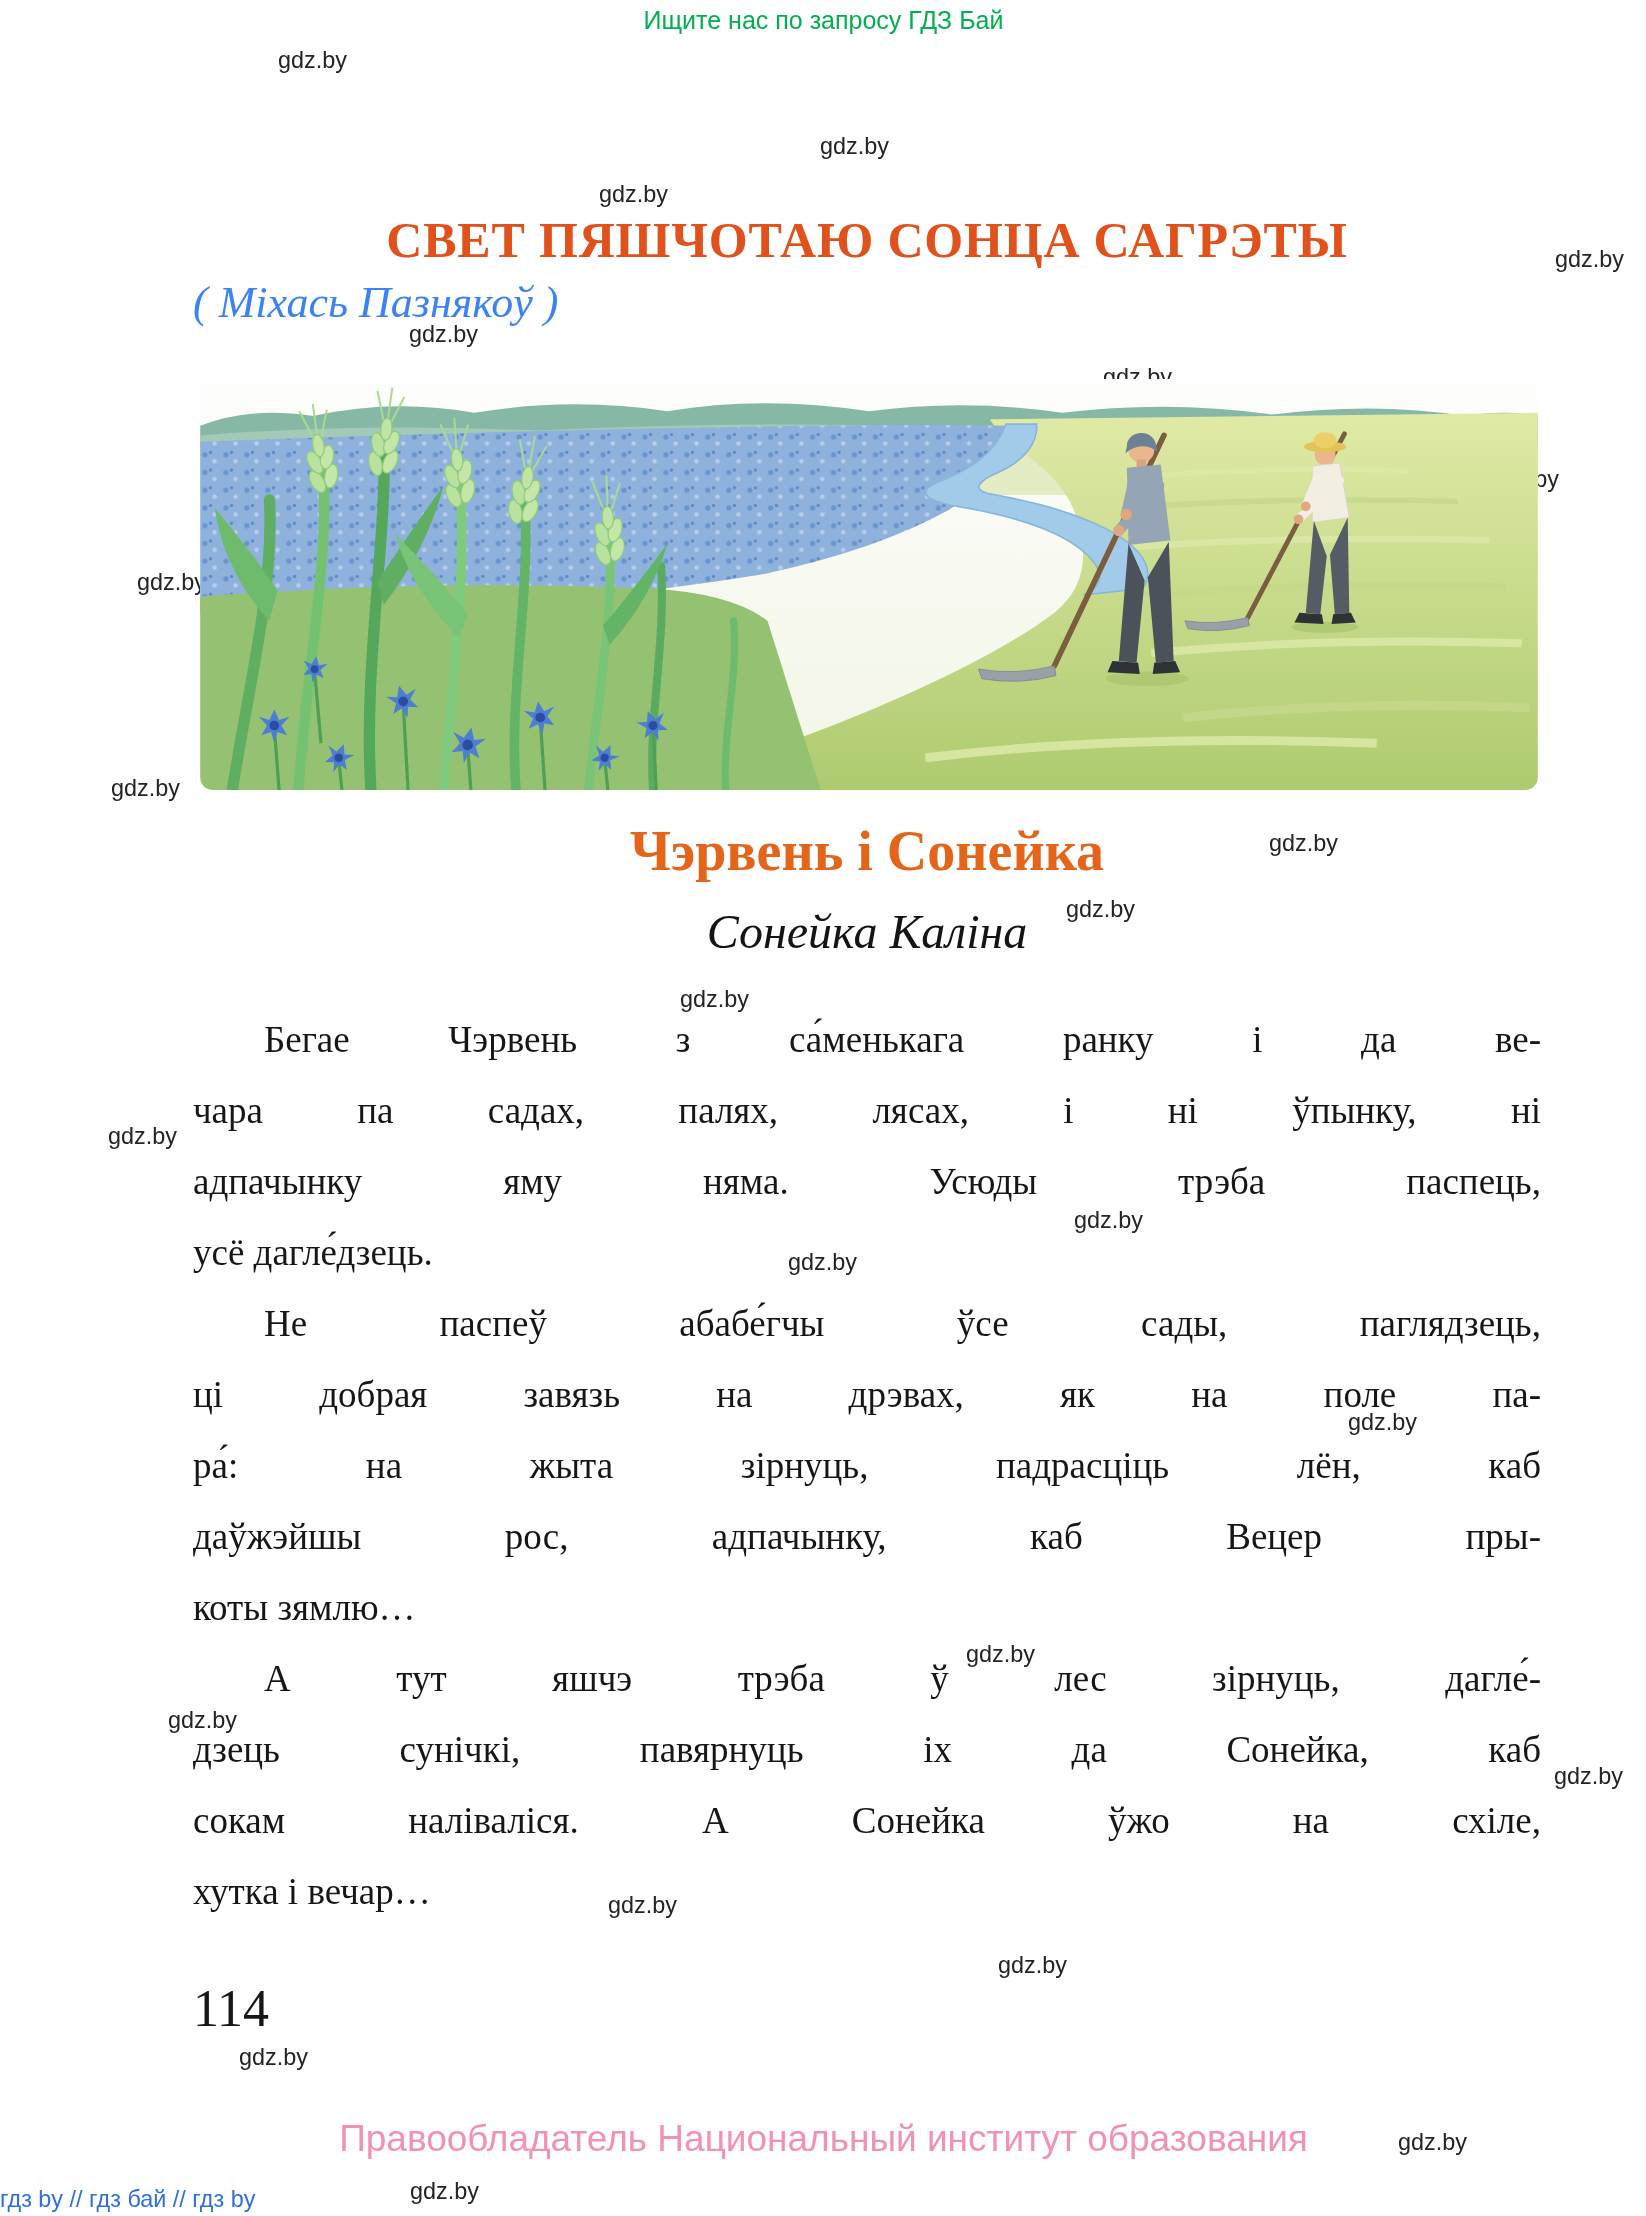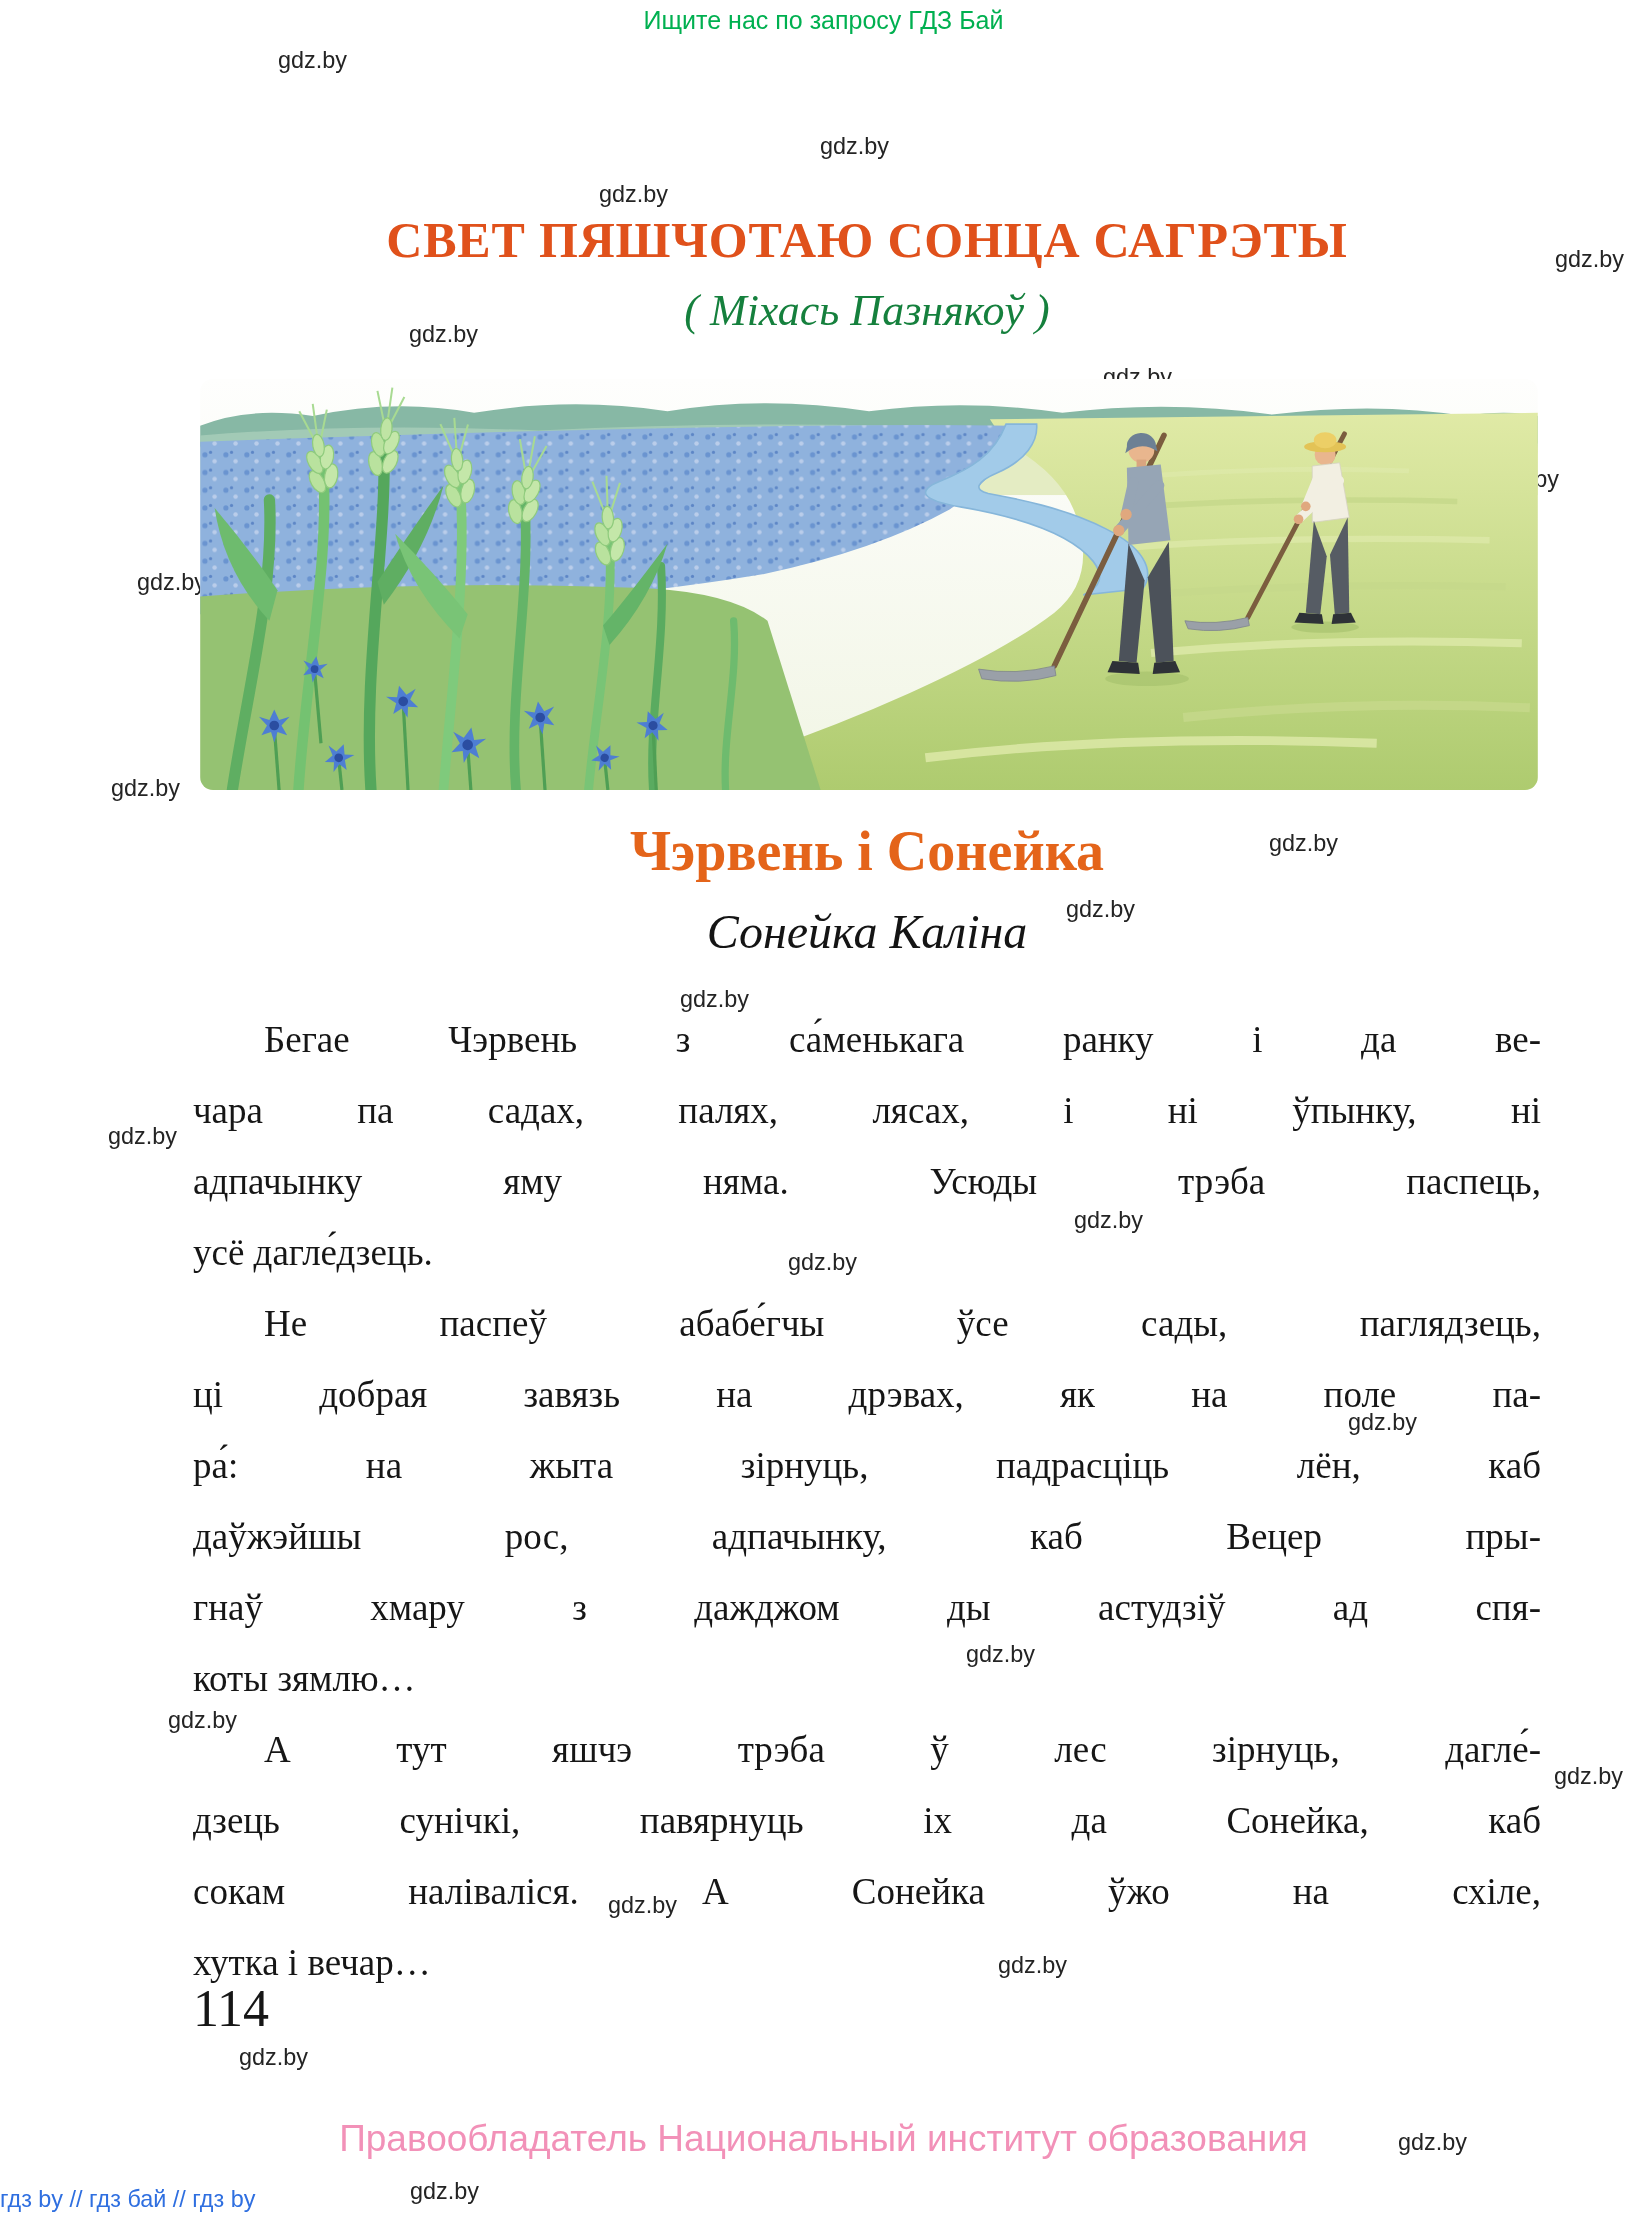--- a/index.html
+++ b/index.html
@@ -15,22 +15,22 @@
   }
   .wm {
     position:absolute; font-family:"Liberation Sans", sans-serif;
     font-size:23.4px; color:#242424; white-space:nowrap;
   }
   .main-title {
     position:absolute; left:193px; width:1348px; top:211px; text-align:center;
     font-weight:bold; font-size:50px; letter-spacing:0.8px; color:#e0511b;
   }
   .main-subtitle {
-    position:absolute; left:193px; width:1348px; top:285px; text-align:center;
-    font-style:italic; font-size:44px; color:#15803d;
+    position:absolute; left:193px; width:1348px; top:277px; text-align:left;
+    font-style:italic; font-size:44px; color:#3b82f6;
   }
   .illustration {
     position:absolute; left:200px; top:379px; width:1338px; height:411px;
   }
   .story-title {
     position:absolute; left:193px; width:1348px; top:819px; text-align:center;
     font-weight:bold; font-size:56px; color:#e4641a;
   }
   .story-author {
     position:absolute; left:193px; width:1348px; top:904px; text-align:center;
@@ -236,21 +236,20 @@
 
   <div class="body-text">
     <div class="line indent just">Бегае Чэрвень з са́менькага ранку і да ве-</div>
     <div class="line just">чара па садах, палях, лясах, і ні ўпынку, ні</div>
     <div class="line just">адпачынку яму няма. Усюды трэба паспець,</div>
     <div class="line">усё дагле́дзець.</div>
     <div class="line indent just">Не паспеў абабе́гчы ўсе сады, паглядзець,</div>
     <div class="line just">ці добрая завязь на дрэвах, як на поле па-</div>
     <div class="line just">ра́: на жыта зірнуць, падрасціць лён, каб</div>
     <div class="line just">даўжэйшы рос, адпачынку, каб Вецер пры-</div>
-    <div class="line just">гнаў хмару з дажджом ды астудзіў ад спя-</div>
     <div class="line">коты зямлю…</div>
     <div class="line indent just">А тут яшчэ трэба ў лес зірнуць, дагле́-</div>
     <div class="line just">дзець сунічкі, павярнуць іх да Сонейка, каб</div>
     <div class="line just">сокам наліваліся. А Сонейка ўжо на схіле,</div>
     <div class="line">хутка і вечар…</div>
   </div>
 
   <div class="page-number">114</div>
   <div class="footer-pink">Правообладатель Национальный институт образования</div>
   <div class="footer-links">гдз by  //  гдз бай  //  гдз by</div>

